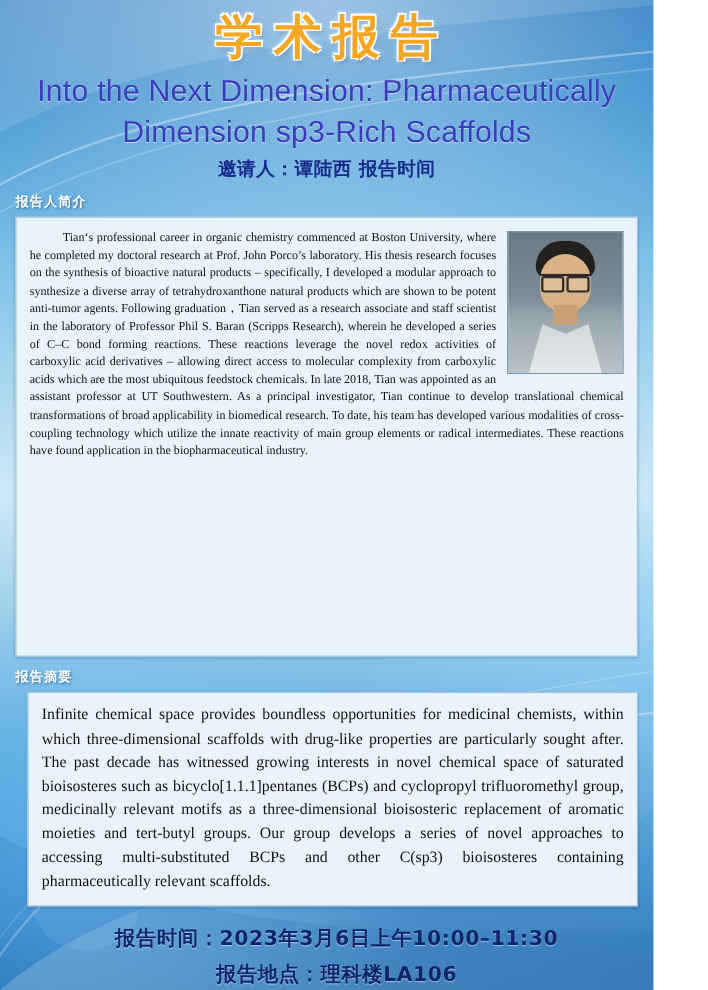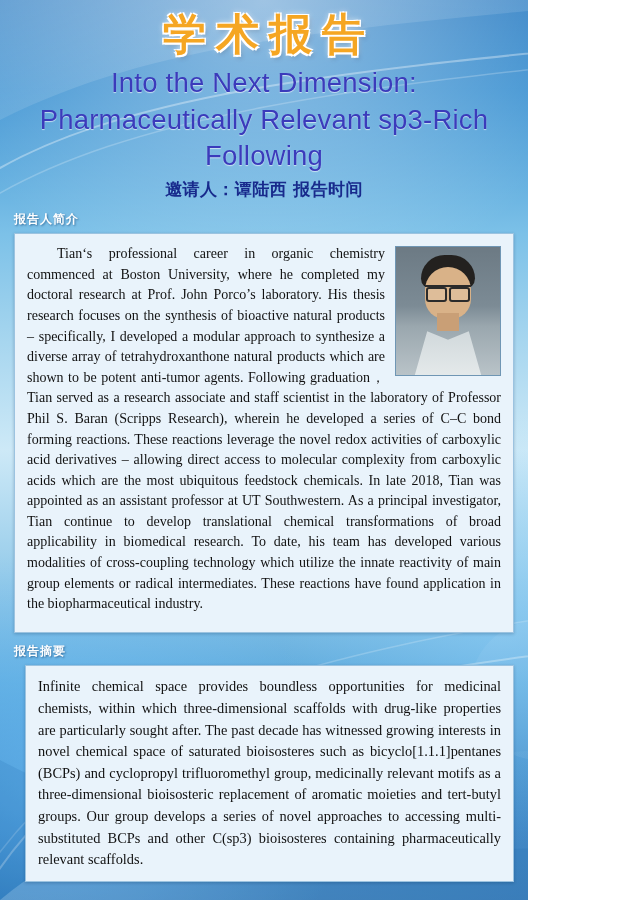--- a/index.html
+++ b/index.html
@@ -8,21 +8,21 @@
   }
   body {
     width: 644px;
     height: 900px;
     overflow: hidden;
     font-family: "Liberation Serif", serif;
   }
 
   .poster {
     position: relative;
-    width: 528px;
+    width: 594px;
     height: 900px;
     background:
       radial-gradient(ellipse 120% 60% at 50% 0%, rgba(255,255,255,0.45) 0%, rgba(255,255,255,0.0) 55%),
       radial-gradient(ellipse 90% 45% at 12% 88%, rgba(120,200,255,0.55) 0%, rgba(120,200,255,0.0) 60%),
       radial-gradient(ellipse 70% 40% at 95% 70%, rgba(150,215,255,0.40) 0%, rgba(150,215,255,0.0) 60%),
       linear-gradient(180deg, #2f7fc4 0%, #3f93d2 10%, #7cc1e8 26%, #a7d6ef 38%, #cde9f7 50%, #9ed0ec 62%, #5aa8dc 76%, #2e7cc0 92%, #1f69ad 100%);
     overflow: hidden;
   }
 
   
@@ -104,21 +104,21 @@
     background: #e9f3fb;
     border: 1px solid #9cc3e0;
     box-shadow: 0 1px 3px rgba(0,40,80,0.25);
     padding: 10px 12px 10px 12px;
   }
   .bio-panel {
     min-height: 378px;
   }
   .bio-text {
     font-family: "Liberation Serif", serif;
-    font-size: 14px;
+    font-size: 11px;
     line-height: 1.47;
     color: #111111;
     text-align: justify;
     text-justify: inter-word;
     margin: 0;
     text-indent: 30px;
   }
   .portrait {
     float: right;
     width: 104px;
@@ -245,21 +245,21 @@
     <path d="M-20,900 C60,760 190,690 664,640" stroke="#ffffff" stroke-opacity="0.30" stroke-width="2" fill="none"></path>
     <path d="M-20,880 C80,730 230,660 664,600" stroke="#ffffff" stroke-opacity="0.20" stroke-width="1.5" fill="none"></path>
     <path d="M0,900 C120,800 300,770 644,740 L644,900 Z" fill="url(#swoosh2)" opacity="0.5"></path>
     <path d="M0,760 C130,830 300,860 644,845 L644,900 L0,900 Z" fill="#1f6fb2" opacity="0.18"></path>
     <circle cx="78" cy="812" r="52" fill="#ffffff" opacity="0.07"></circle>
     <circle cx="540" cy="690" r="70" fill="#ffffff" opacity="0.06"></circle>
   </svg>
 
   <div class="header">
     <div class="cn-title">学术报告</div>
-    <div class="en-title">Into the Next Dimension: Pharmaceutically Relevant sp3-Rich Following</div>
+    <div class="en-title">Into the Next Dimension: Pharmaceutically Dimension sp3-Rich Scaffolds</div>
     <div class="invite-line">邀请人：谭陆西  报告时间</div>
   </div>
 
   <div class="section-label">报告人简介</div>
 
   <div class="panel bio-panel">
     <div class="portrait">
       <div class="hair"></div>
       <div class="face"></div>
       <div class="glasses"></div>

